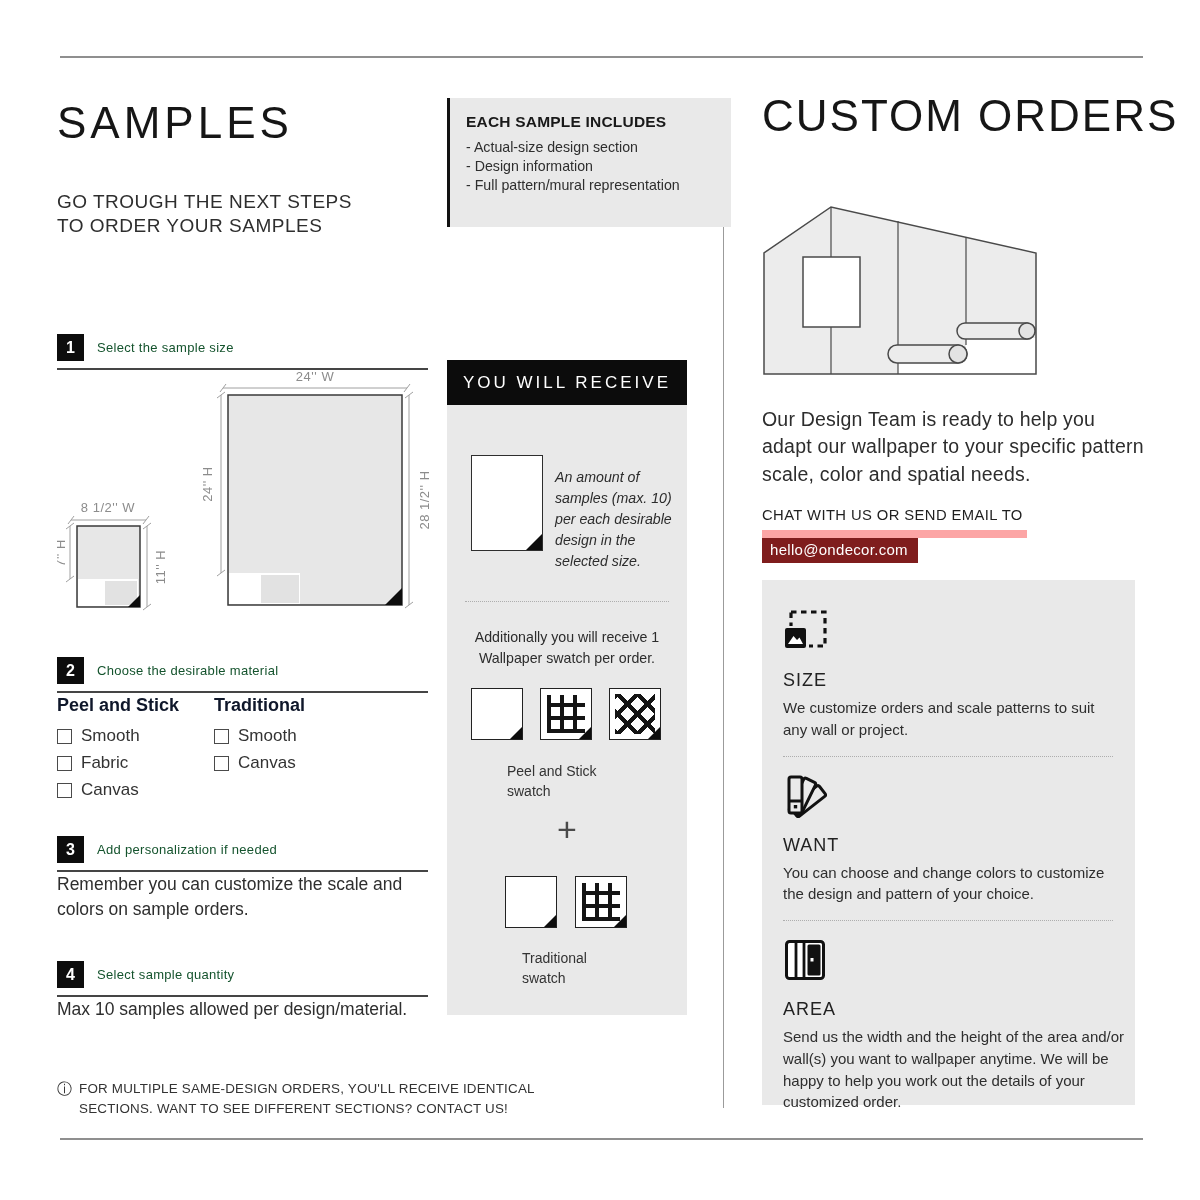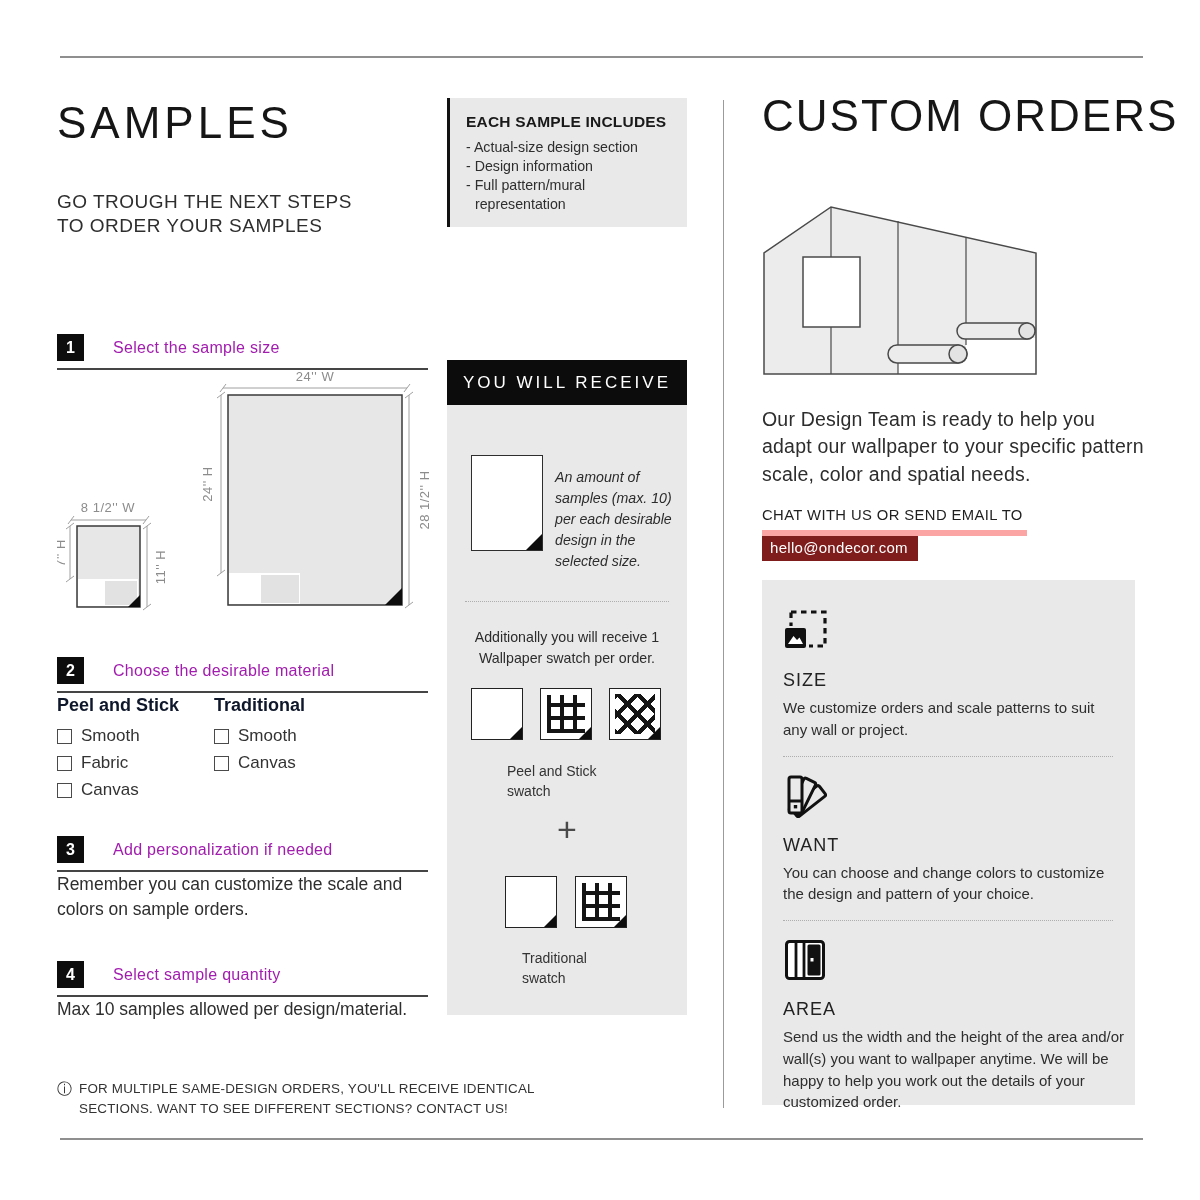--- a/index.html
+++ b/index.html
@@ -11,29 +11,29 @@
 
   
   .big-title{font-size:44px;font-weight:500;letter-spacing:4px;color:#161616;white-space:nowrap;}
   .subtitle{font-size:19px;letter-spacing:.5px;color:#2e2e2e;line-height:24px;}
 
   
   .step-head{position:absolute;left:57px;width:371px;display:flex;align-items:center;
              border-bottom:2px solid #454545;padding-bottom:7px;}
   .step-num{width:27px;height:27px;background:#0d0d0d;color:#fff;font-size:16px;font-weight:600;
             display:flex;align-items:center;justify-content:center;flex:0 0 27px;}
-  .step-label{font-size:16px;color:#a21caf;letter-spacing:.3px;margin-left:29px;white-space:nowrap;}
+  .step-label{font-size:13px;color:#14532d;letter-spacing:.3px;margin-left:13px;white-space:nowrap;}
 
   .body-text{font-size:17.5px;line-height:1.45;color:#2e2e2e;}
   .mat-title{font-size:18px;font-weight:700;color:#0f172a;}
   .opt-row{display:flex;align-items:center;font-size:17px;color:#333;margin-bottom:7px;}
   .checkbox{width:13px;height:13px;border:1.5px solid #4a4a4a;margin-right:9px;flex:0 0 13px;background:#fff;}
 
   
-  .includes-box{position:absolute;left:447px;top:98px;width:240px;height:129px;background:#e9e9e9;
+  .includes-box{position:absolute;left:447px;top:98px;width:284px;height:129px;background:#e9e9e9;
                 border-left:3px solid #111;box-sizing:border-box;padding:15px 14px 0 16px;}
   .includes-title{font-size:15.5px;font-weight:700;color:#191919;letter-spacing:.2px;margin-bottom:7px;}
   .includes-item{font-size:14.2px;color:#2e2e2e;line-height:19px;padding-left:9px;text-indent:-9px;}
   .receive-header{position:absolute;left:447px;top:360px;width:240px;height:45px;background:#0c0c0c;
                   display:flex;align-items:center;justify-content:center;color:#fff;font-size:17px;letter-spacing:3px;}
   .mid-panel{position:absolute;left:447px;top:405px;width:240px;height:610px;background:#e9e9e9;}
   .paper{position:absolute;background:#fff;border:1.5px solid #2e2e2e;box-sizing:border-box;}
   .fold{position:absolute;right:0;bottom:0;width:0;height:0;border-style:solid;z-index:2;}
   .fold-lg{border-width:0 0 16px 16px;border-color:transparent transparent #0d0d0d transparent;}
   .fold-sm{border-width:0 0 12px 12px;border-color:transparent transparent #0d0d0d transparent;}
@@ -45,21 +45,21 @@
       background-image:repeating-linear-gradient(45deg,#141414 0 4px,transparent 4px 14px),
                        repeating-linear-gradient(135deg,#141414 0 4px,transparent 4px 14px);}
   .mid-text{font-size:14.2px;color:#2c2c2c;line-height:1.48;}
   .mid-caption{font-size:14px;color:#333;line-height:1.45;text-align:left;}
   .dotted{border-top:1px dotted #aeaeae;height:0;}
   .plus-sign{font-size:34px;font-weight:300;color:#4a4a4a;}
 
   
   .intro{font-size:19.5px;line-height:1.4;letter-spacing:.2px;color:#2d2d2d;}
   .chat-label{display:inline-block;font-size:14.8px;letter-spacing:.4px;color:#1f1f1f;
-              border-bottom:6px solid #fca5a5;padding:0 4px 7px 0;min-width:226px;}
+              border-bottom:8px solid #fca5a5;padding:0 4px 7px 0;min-width:226px;}
   .email-badge{display:inline-block;background:#7f1d1d;color:#fff;font-size:15px;letter-spacing:.3px;
                padding:3px 10px 5px 8px;}
   .right-panel{position:absolute;left:762px;top:580px;width:373px;height:525px;background:#e9e9e9;
                box-sizing:border-box;padding:29px 20px 0 21px;}
   .feat-name{font-size:18px;letter-spacing:1px;color:#222;margin:13px 0 6px 0;}
   .feat-text{font-size:15px;line-height:1.45;color:#2e2e2e;width:330px;}
   .feat-div{border-top:1px dotted #aeaeae;height:0;width:330px;margin:15px 0 17px 0;}
 
   .footnote{position:absolute;left:57px;top:1079px;width:480px;display:flex;}
   .footnote-icon{font-size:15px;color:#333;margin-right:7px;line-height:20px;}

